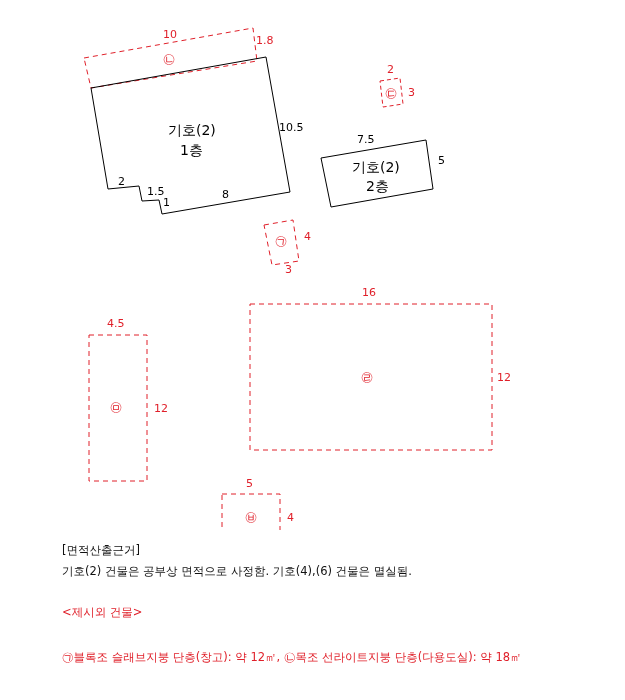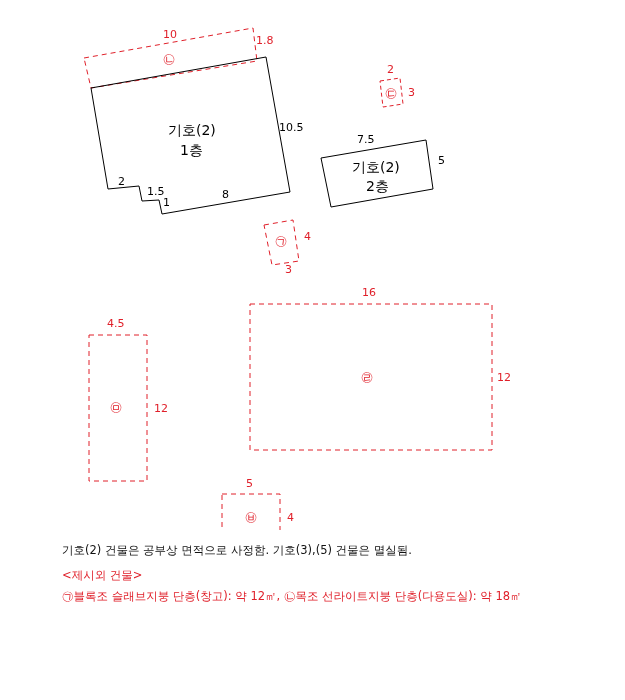--- a/index.html
+++ b/index.html
@@ -4,21 +4,21 @@
 <style>
   html, body { margin:0; padding:0; background:#ffffff; }
   body { width:625px; height:700px; position:relative; overflow:hidden;
          font-family: "DejaVu Sans", sans-serif; }
   svg.drawing { position:absolute; left:0; top:0; }
   .blk { fill:#000; font-family:"DejaVu Sans", sans-serif; }
   .red { fill:#e0202a; font-family:"DejaVu Sans", sans-serif; }
   .notes { position:absolute; left:62px; top:540px; width:560px; font-size:11.5px; line-height:21px; }
   .notes .line { white-space:nowrap; }
   .notes .black { color:#111; }
-  .notes .redtxt { color:#e0202a; }
+  .notes .redtxt { color:#e0202a;margin-top:24px; }
 </style>
 </head>
 <body>
 
 <svg class="drawing" width="625" height="530" viewBox="0 0 625 530">
 
   <g>
     <polygon points="84,58 253,28 257,61 91,88" fill="none" stroke="#e0202a" stroke-width="1" stroke-dasharray="5,4"></polygon>
     <text class="red" x="163" y="38" font-size="11">10</text>
     <text class="red" x="256" y="44" font-size="11">1.8</text>
@@ -74,16 +74,17 @@
 
   <g>
     <rect x="222" y="494" width="58" height="44" fill="none" stroke="#e0202a" stroke-width="1" stroke-dasharray="5,4"></rect>
     <text class="red" x="246" y="487" font-size="11">5</text>
     <text class="red" x="287" y="521" font-size="11">4</text>
     <text class="red" x="245" y="521" font-size="12">㉥</text>
   </g>
 </svg>
 
 <div class="notes">
-  <div class="line black">기호(2) 건물은 공부상 면적으로 사정함.  기호(3),(5) 건물은 멸실됨.</div>
-  <div class="line redtxt" style="margin-top:4px">&lt;제시외 건물&gt;</div>
+  <div class="line black">[면적산출근거]</div>
+  <div class="line black">기호(2) 건물은 공부상 면적으로 사정함.  기호(4),(6) 건물은 멸실됨.</div>
+  <div class="line redtxt" style="margin-top:20px">&lt;제시외 건물&gt;</div>
   <div class="line redtxt">㉠블록조 슬래브지붕 단층(창고): 약 12㎡, ㉡목조 선라이트지붕 단층(다용도실): 약 18㎡</div>
 </div>
 
 </body></html>

